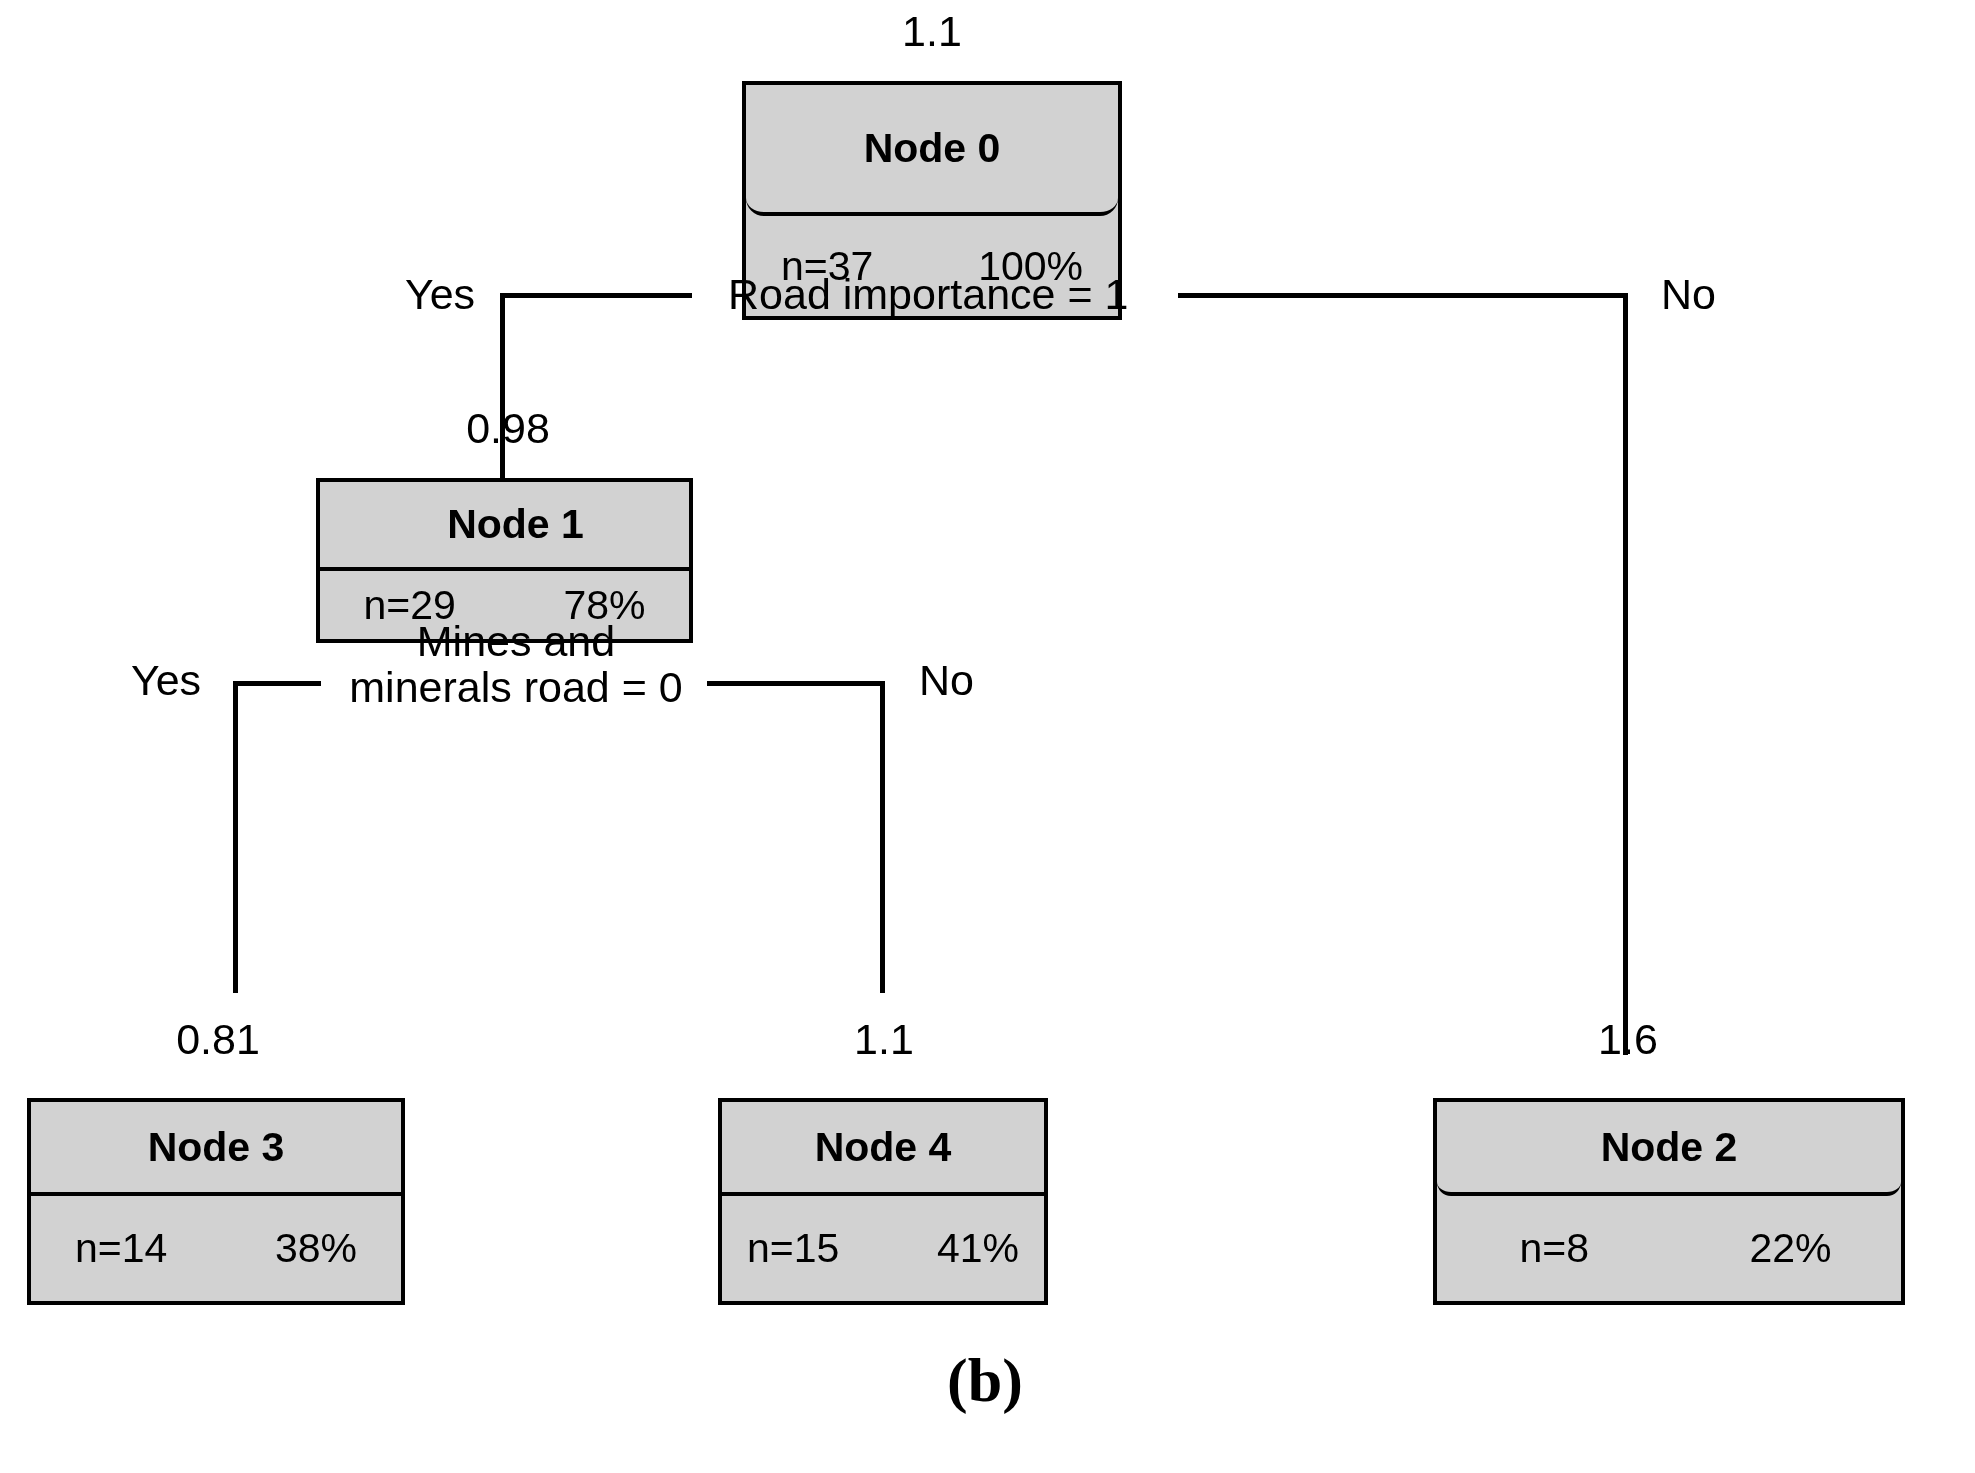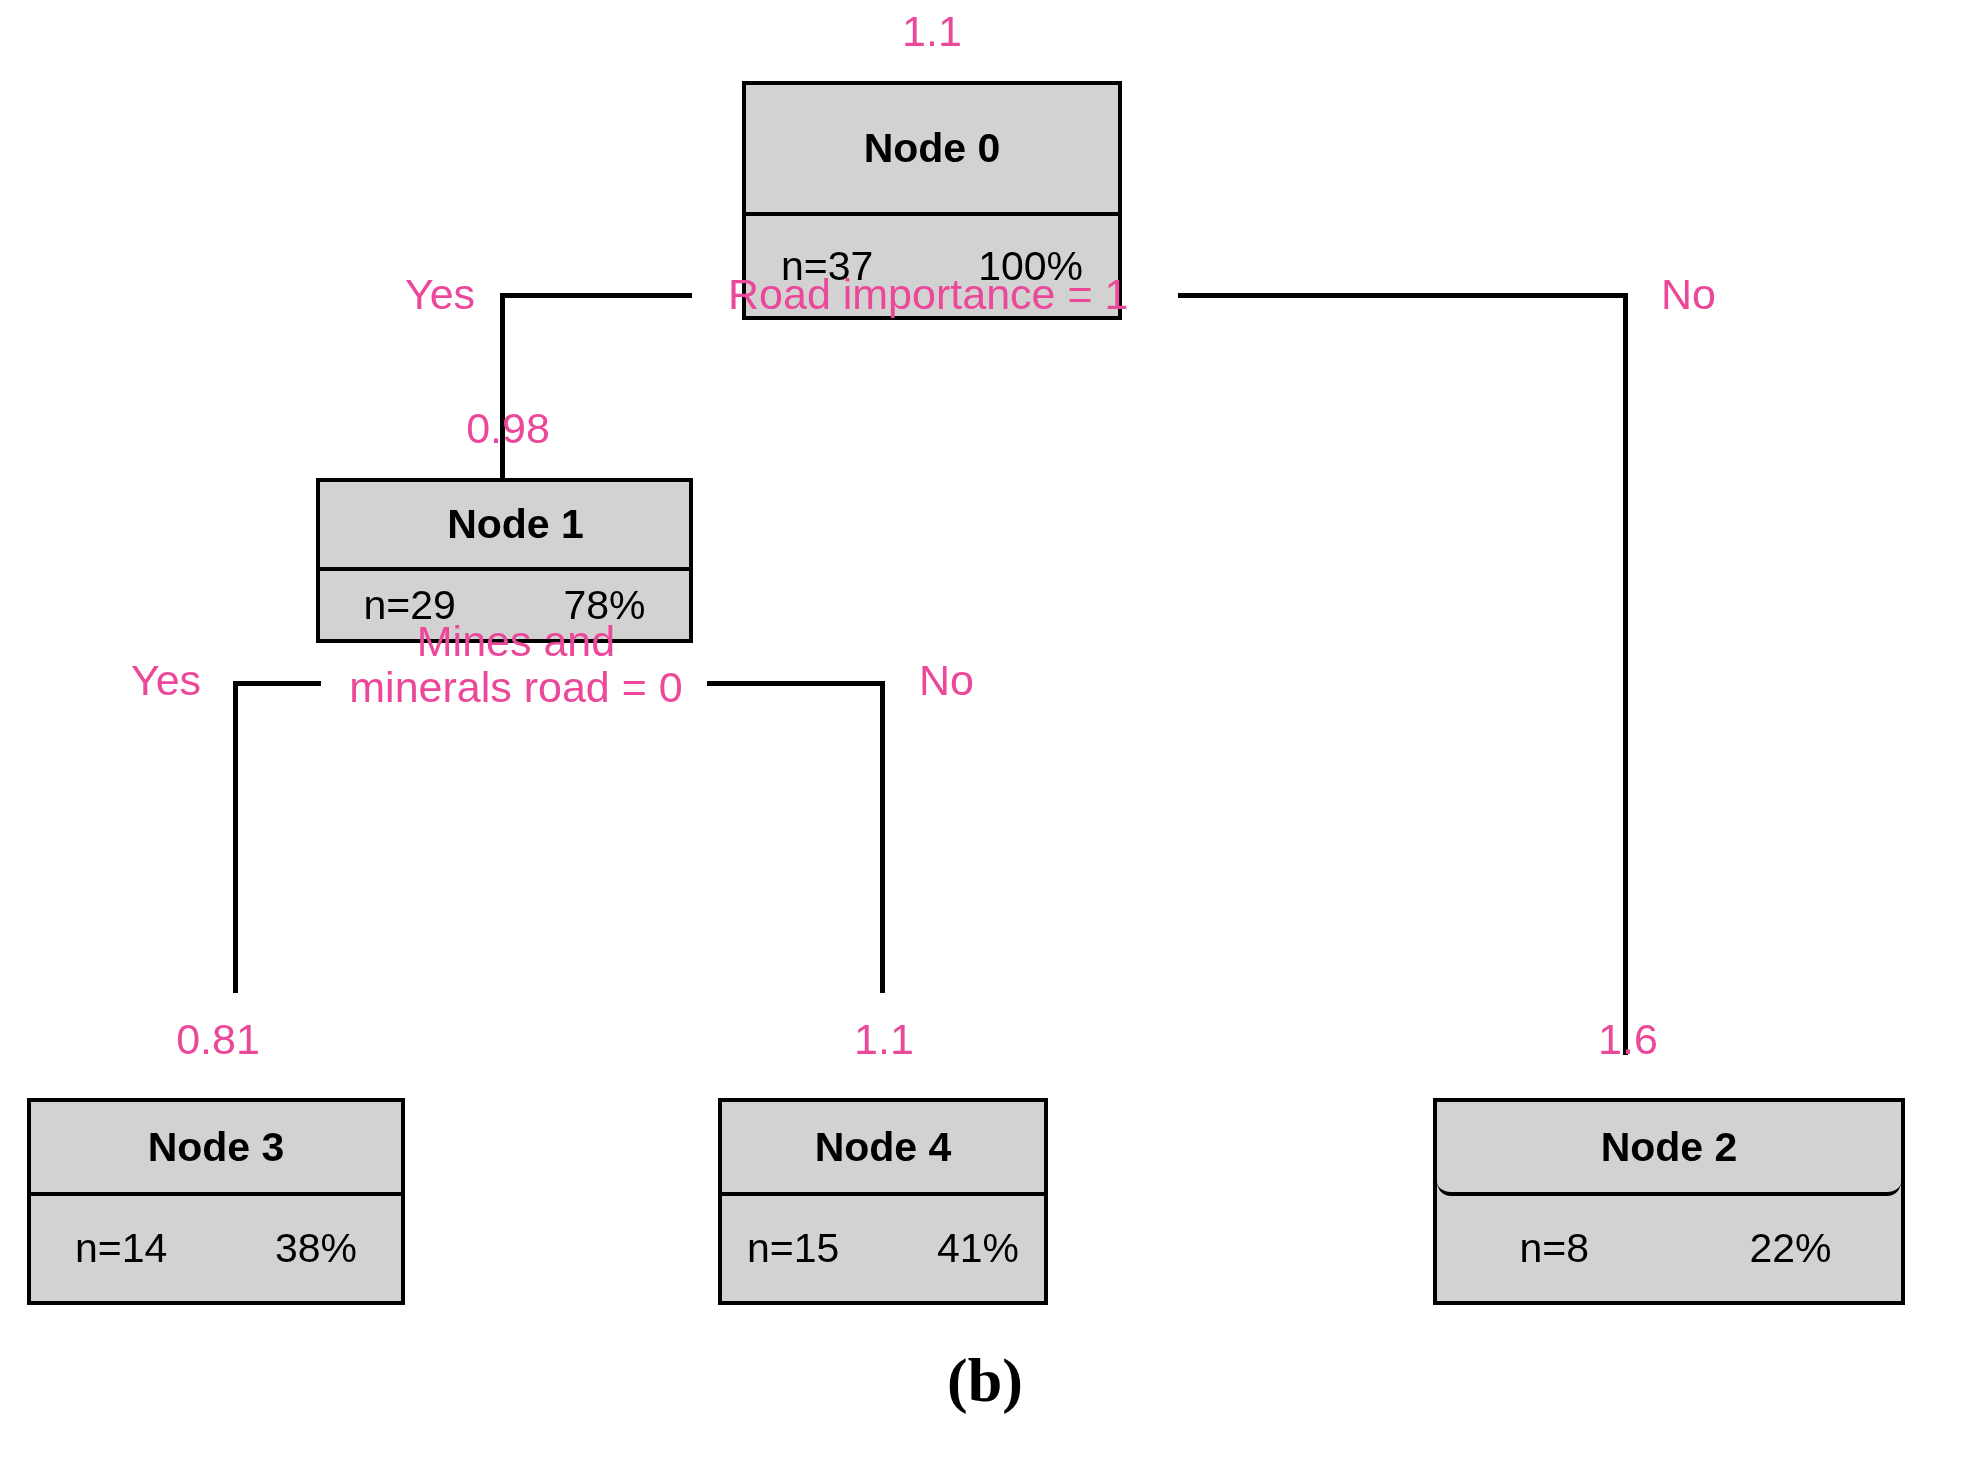--- a/index.html
+++ b/index.html
@@ -40,21 +40,21 @@
     box-sizing:border-box;
     gap:12px;
   }
   .stat-n{display:inline-block;text-align:left;}
   .stat-pct{display:inline-block;text-align:right;}
 
   
   .lbl{
     position:absolute;
     font-size:43px;
-    color:#ec4899;
+    color:#000000;
     white-space:nowrap;
     line-height:1.08;
   }
   .lbl.center{transform:translateX(-50%);text-align:center;}
   .lbl.multiline{white-space:normal;text-align:center;}
 
   .caption{
     position:absolute;
     font-family:"Liberation Serif", serif;
     font-weight:bold;
@@ -68,21 +68,21 @@
   .vline{position:absolute;background:#000;width:5px;}
 </style>
 </head>
 <body>
 
 <div id="stage">
 
   <div class="lbl center" style="left:932px; top:8px;">1.1</div>
 
   <div class="node" style="left:742px; top:81px; width:380px; height:239px;">
-    <div class="node-title" style="height:131px;">Node 0</div>
+    <div class="node-title" style="height:131px;border-radius:18px;">Node 0</div>
     <div class="node-stats">
       <span class="stat-n" style="width:150px;">n=37</span>
       <span class="stat-pct" style="width:140px;">100%</span>
     </div>
   </div>
 
   <div class="lbl center" style="left:440px; top:271px;">Yes</div>
 
   <div class="hline" style="left:500px; top:293px; width:192px;"></div>
   <div class="vline" style="left:500px; top:293px; height:197px;"></div>

